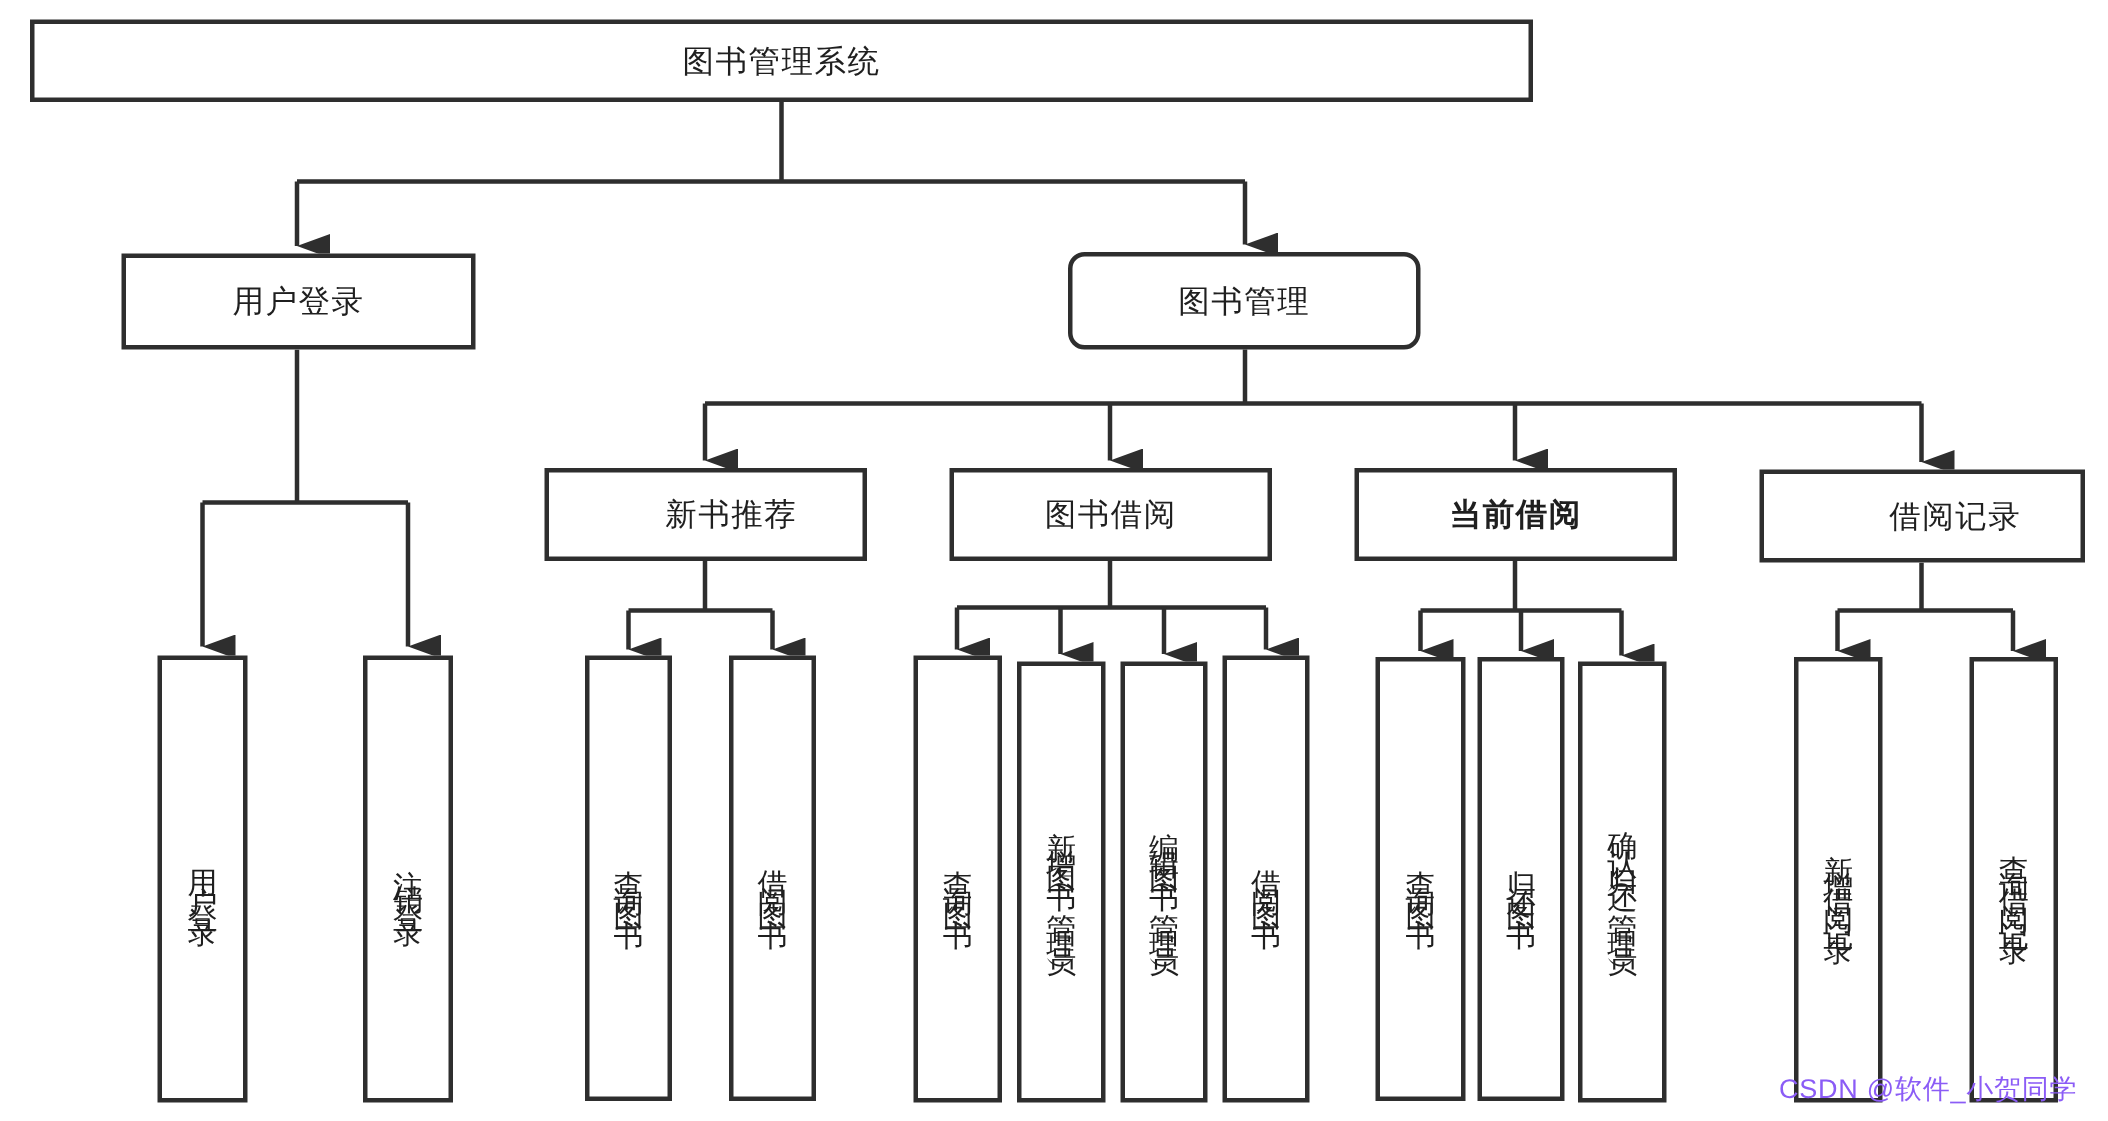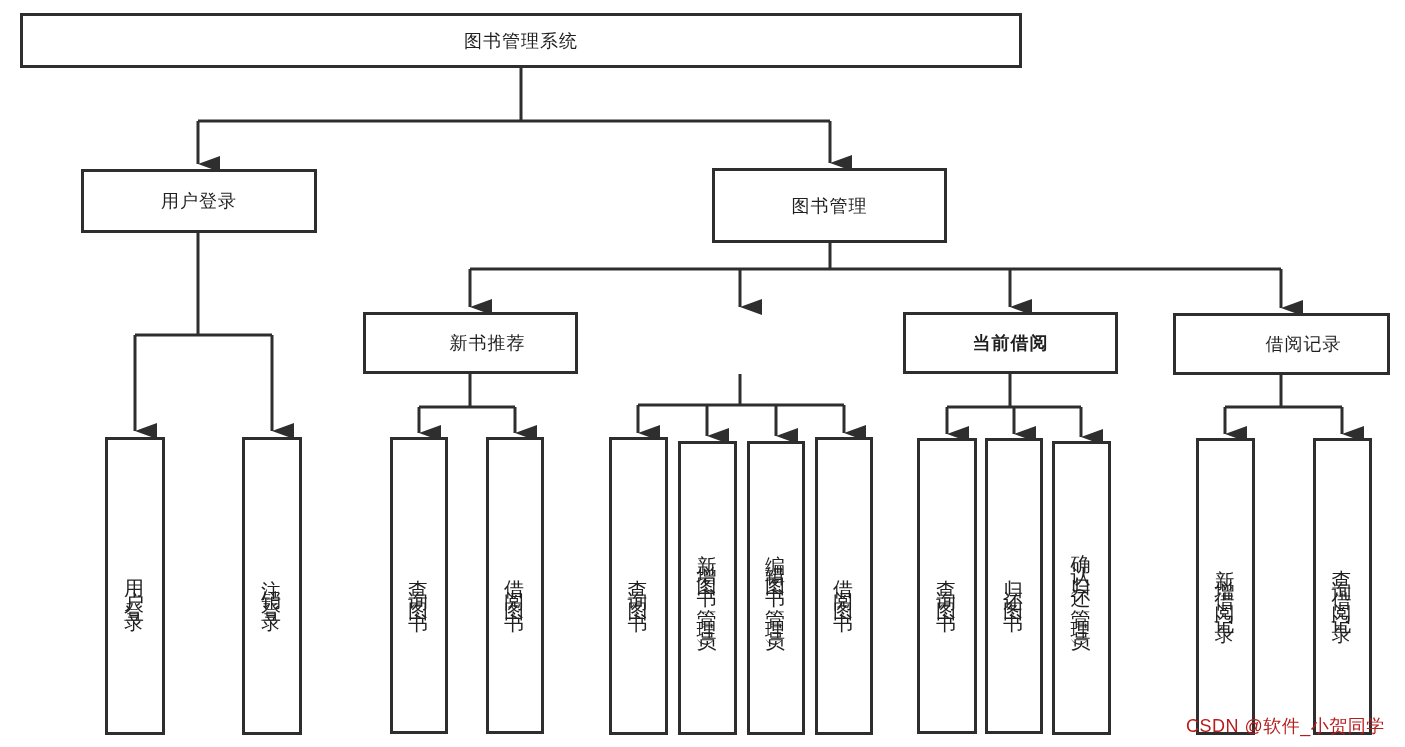--- a/index.html
+++ b/index.html
@@ -28,40 +28,40 @@
     position: absolute;
     box-sizing: border-box;
     border: 3px solid #2e2e2e;
     background: #ffffff;
     display: flex;
     align-items: center;
     justify-content: center;
     z-index: 2;
   }
   .node .lbl {
-    font-size: 18px;
+    font-size: 21px;
     letter-spacing: 1px;
     color: #1f1f1f;
     white-space: nowrap;
     text-align: center;
   }
   .leaf .lbl-v {
     writing-mode: vertical-rl;
     text-orientation: mixed;
     font-size: 20px;
     letter-spacing: 11px;
     color: #1f1f1f;
     white-space: nowrap;
   }
   .watermark {
     position: absolute;
     left: 1186px;
     top: 714px;
     font-size: 18px;
-    color: #b91c1c;
+    color: #8b5cf6;
     z-index: 3;
     white-space: nowrap;
     letter-spacing: 0.5px;
   }
 </style>
 </head>
 <body>
 
 <div id="canvas">
 
@@ -108,26 +108,29 @@
     </g>
   </svg>
 
   <div class="node" style="left:20px; top:13px; width:1002px; height:55px;">
     <span class="lbl">图书管理系统</span>
   </div>
 
   <div class="node" style="left:81px; top:169px; width:236px; height:64px;">
     <span class="lbl">用户登录</span>
   </div>
-  <div class="node" style="left:712px; top:168px; width:235px; height:75px;">
+  <div class="node" style="left:712px; top:168px; width:235px; height:65px;border-radius:11px;">
     <span class="lbl">图书管理</span>
   </div>
 
   <div class="node" style="left:363px; top:312px; width:215px; height:62px;padding-left:34px;">
     <span class="lbl">新书推荐</span>
+  </div>
+  <div class="node" style="left:633px; top:312px; width:215px; height:62px;">
+    <span class="lbl">图书借阅</span>
   </div>
   <div class="node" style="left:903px; top:312px; width:215px; height:62px;font-weight:bold;">
     <span class="lbl">当前借阅</span>
   </div>
   <div class="node" style="left:1173px; top:313px; width:217px; height:62px;padding-left:44px;">
     <span class="lbl">借阅记录</span>
   </div>
 
   <div class="node leaf" style="left:105px; top:437px; width:60px; height:298px;">
     <span class="lbl-v">用户登录</span>

